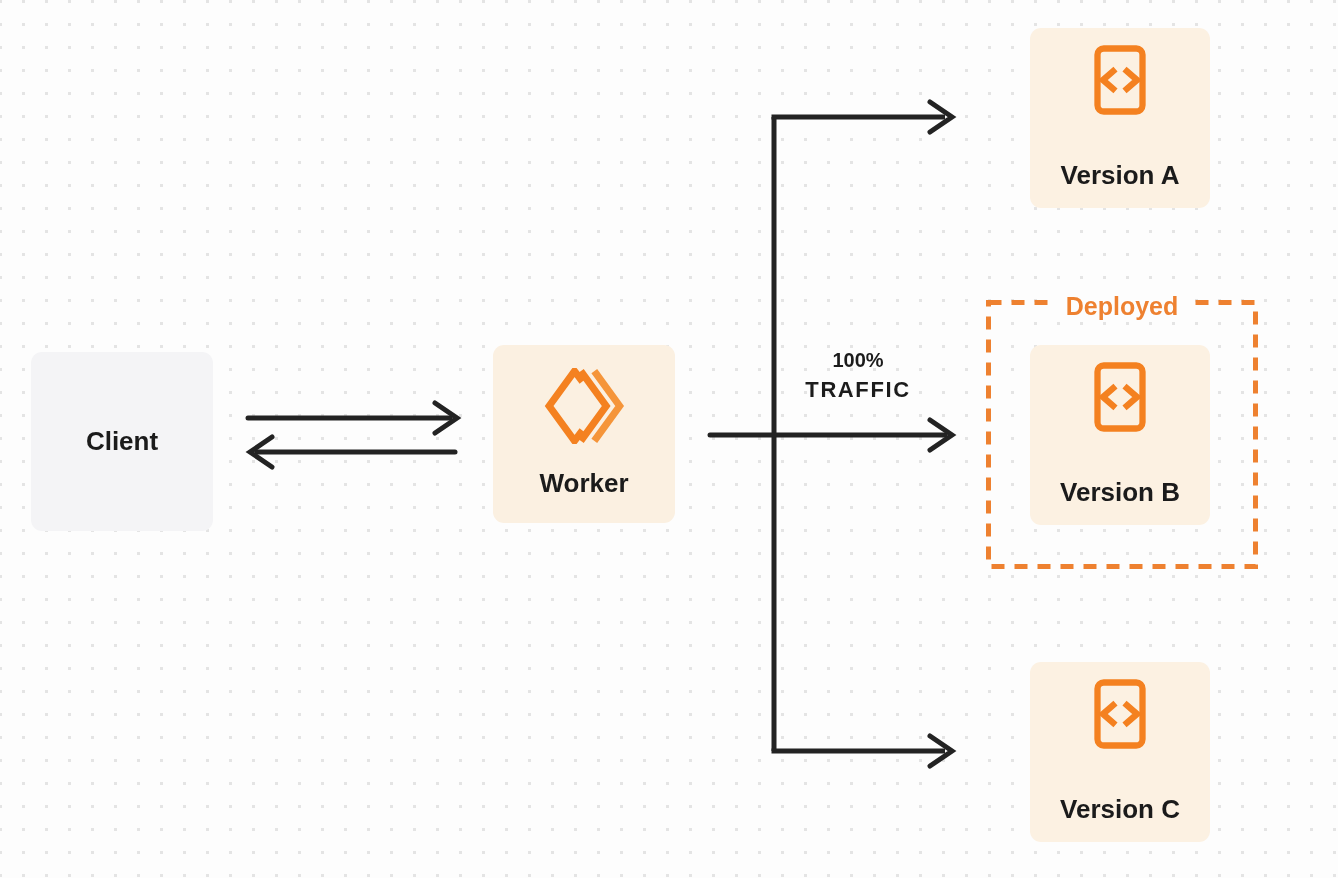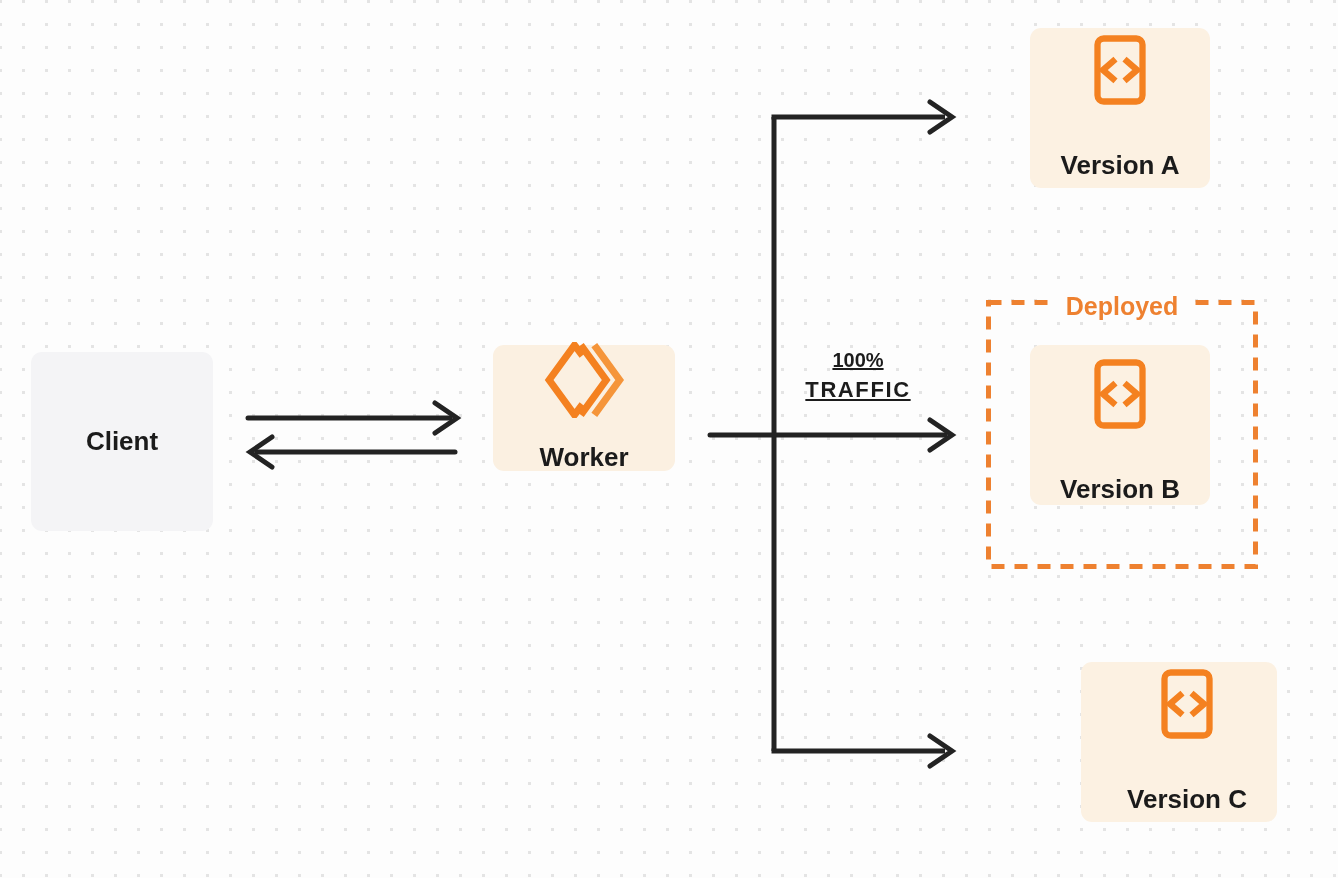--- a/index.html
+++ b/index.html
@@ -37,41 +37,40 @@
     line-height: 1.2;
     white-space: nowrap;
   }
   .client {
     left: 31px; top: 352px;
     width: 182px; height: 179px;
     background: #f4f4f6;
   }
   .worker {
     left: 493px; top: 345px;
-    width: 182px; height: 126px;
+    width: 182px; height: 178px;
     background: #fbf0e1;
     gap: 20px;
   }
   .version {
-    width: 180px; height: 160px;
+    width: 180px; height: 180px;
     background: #fcf1e2;
     gap: 40px;
   }
   .version-a { left: 1030px; top: 28px; }
-  .version-b { left: 1030px; top: 345px; justify-content: flex-end; }
-  .version-c { left: 1081px; top: 662px; padding-left: 16px; }
+  .version-b { left: 1030px; top: 345px; }
+  .version-c { left: 1030px; top: 662px; }
 
   .traffic-label {
     position: absolute;
     left: 776px; top: 346px;
     width: 164px;
     text-align: center;
     color: #1c1c1c;
     font-weight: 700;
-    text-decoration: underline;
   }
   .traffic-label .pct {
     display: block;
     font-size: 20px;
     line-height: 28px;
   }
   .traffic-label .word {
     display: block;
     font-size: 22px;
     line-height: 24px;

